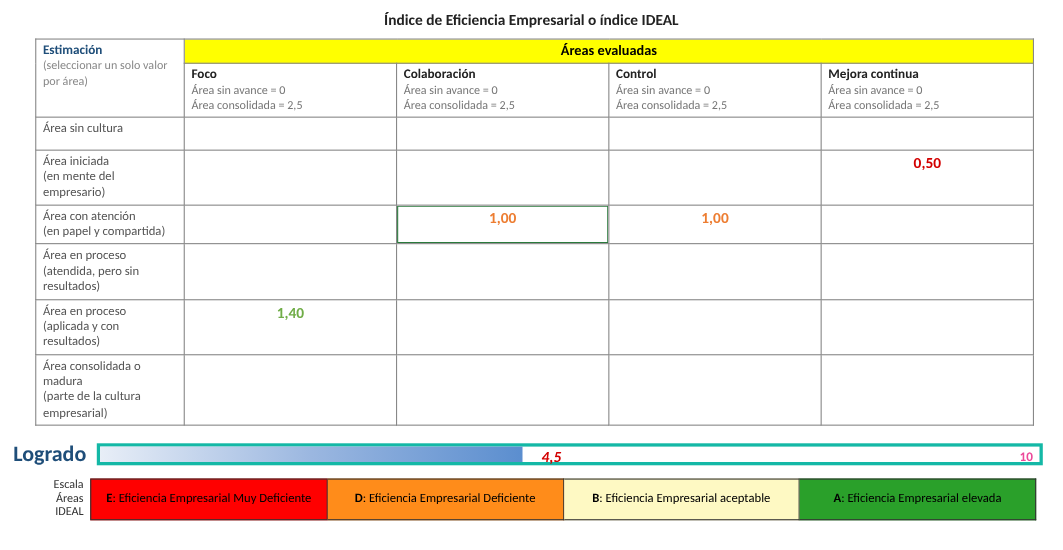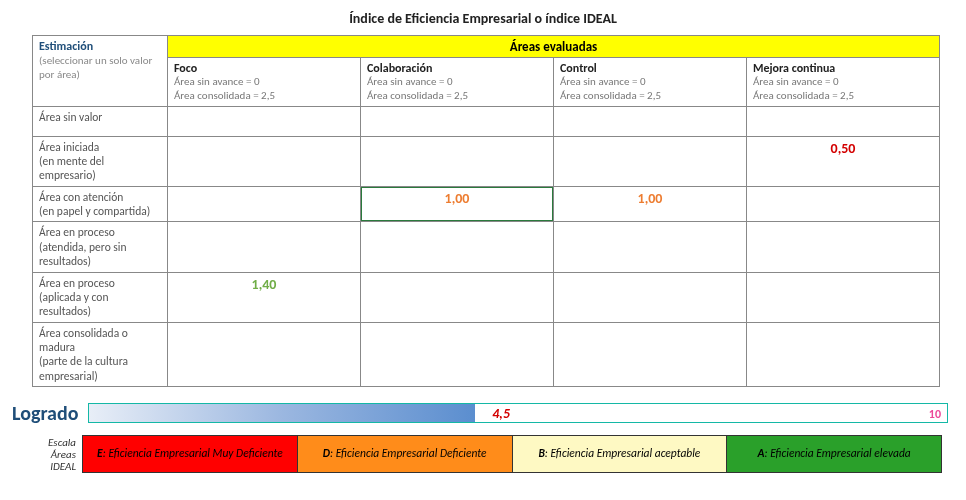--- a/index.html
+++ b/index.html
@@ -89,21 +89,21 @@
       font-weight: bold;
       color: #1f4e79;
       font-size: 20px;
       width: 62px;
       text-align: right;
       margin-right: 8px;
     }
     .bar-outer {
       height: 20px;
       background: #fff;
-      border: 1px solid #14b8a6;
+      border: 3px solid #14b8a6;
       flex: 0 0 860px;
       position: relative;
     }
     .bar-fill {
       height: 100%;
       width: 45%;
       background: linear-gradient(to right, #e8eef7, #9bb7e0, #5b8ecf);
     }
     .logrado-value {
       position: absolute;
@@ -119,23 +119,22 @@
       position: absolute;
       right: 6px;
       top: 0;
       line-height: 20px;
       font-weight: bold;
       color: #ec4899;
       font-size: 12px;
     }
     .scale-row {
       display: flex;
-      align-items: flex-end;
+      align-items: flex-start;
       margin-top: 10px;
-      font-style: italic;
     }
     .scale-label {
       width: 70px;
       font-size: 11px;
       color: #333;
       text-align: right;
       padding-right: 6px;
       line-height: 1.1;
     }
     .scale-band {
@@ -193,21 +192,21 @@
         </td>
         <td>
           <div class="col-hdr">Mejora continua</div>
           <div class="col-sub">Área sin avance = 0</div>
           <div class="col-sub">Área consolidada = 2,5</div>
         </td>
       </tr>
   </tbody>
     <tbody id="body-rows">
       <tr>
-        <td class="row-label">Área sin valor</td>
+        <td class="row-label">Área sin cultura</td>
         <td class="val-cell"></td>
         <td class="val-cell"></td>
         <td class="val-cell"></td>
         <td class="val-cell"></td>
       </tr>
       <tr>
         <td class="row-label">Área iniciada<br>(en mente del empresario)</td>
         <td class="val-cell"></td>
         <td class="val-cell"></td>
         <td class="val-cell"></td>

